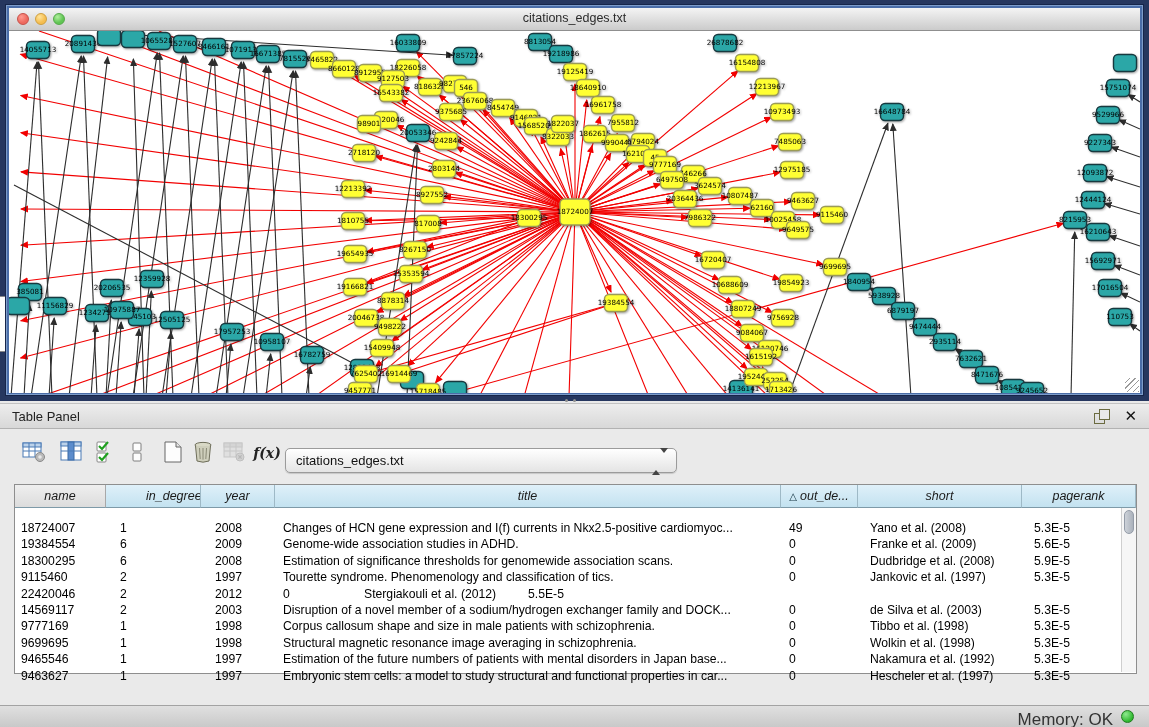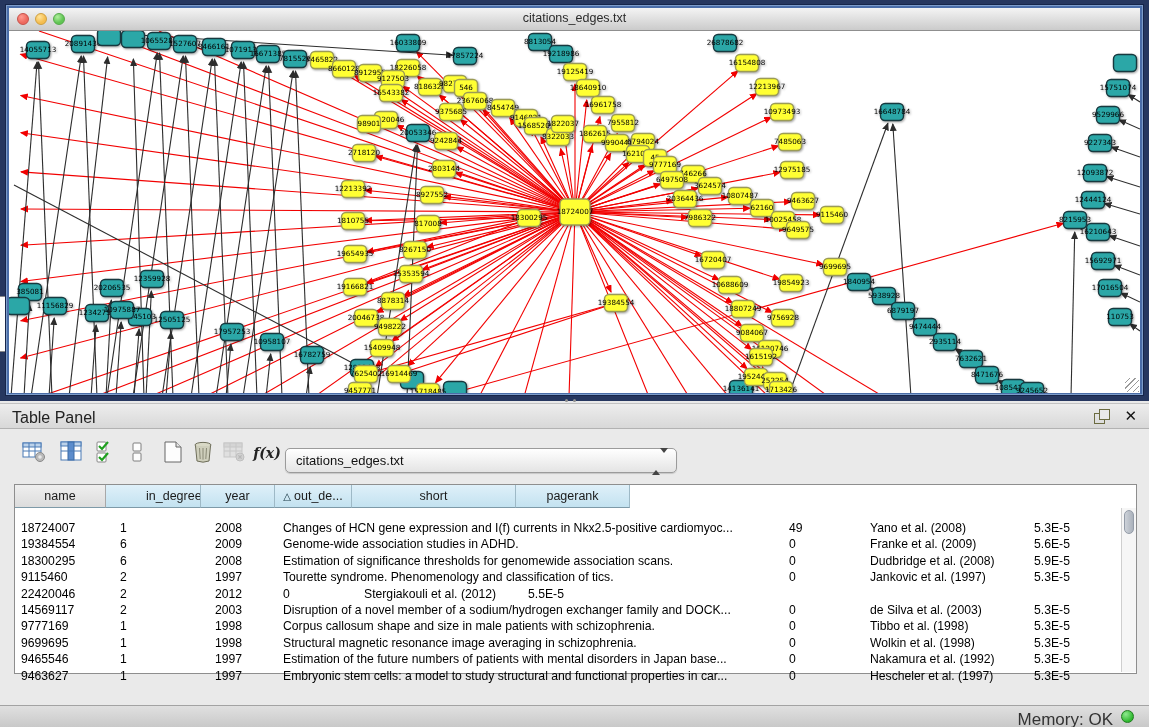--- a/index.html
+++ b/index.html
@@ -18,42 +18,42 @@
   .tl.grn{left:44px;background:radial-gradient(circle at 35% 30%,#b1ef9e,#61c554 60%);border:1px solid #54a948;}
   .canvas-wrap{position:relative;width:1131px;height:362px;background:#ffffff;overflow:hidden;}
   #net{display:block;}
   #nodes{filter:drop-shadow(1px 1.2px 0.8px rgba(0,0,0,.38));}
   #nodes text{font-family:"DejaVu Sans",sans-serif;font-size:7.2px;fill:#000;}
   .resize-grip{position:absolute;right:1px;bottom:1px;width:14px;height:14px;
       background:repeating-linear-gradient(135deg,transparent 0 3px,#9a9a9a 3px 4px);}
   
   .panel-bar{position:absolute;left:0;top:403px;width:1149px;height:26px;
       background:linear-gradient(#ededed,#d8d8d8);border-top:1px solid #c2c2c2;border-bottom:1px solid #b2b2b2;box-sizing:border-box;}
-  .panel-bar .ptitle{position:absolute;left:12px;top:5px;font-size:16px;color:#222;}
+  .panel-bar .ptitle{position:absolute;left:12px;top:5px;font-size:13px;color:#222;}
   .float-btn{position:absolute;right:40px;top:5px;width:15px;height:15px;}
   .float-btn .sq1{position:absolute;left:0;top:4px;width:9px;height:9px;border:1.4px solid #6b6b40;background:transparent;}
   .float-btn .sq2{position:absolute;left:5px;top:0;width:9px;height:9px;border:1.4px solid #6b6b40;background:#e9e9e9;}
   .close-btn{position:absolute;right:12px;top:2px;font-size:15px;font-weight:bold;color:#111;line-height:20px;}
   .split-handle{position:absolute;left:563px;top:398px;width:18px;height:5px;}
   .split-handle i{position:absolute;top:1px;width:3px;height:3px;background:#8f8f8f;border-radius:50%;}
   .split-handle i.b{left:10px;}
   
   .panel-body{position:absolute;left:0;top:429px;width:1149px;height:276px;background:#eaeaea;}
   .toolbar{position:absolute;left:20px;top:8px;height:34px;}
   .tbtn{position:absolute;top:2px;width:28px;height:28px;text-align:center;}
   .fx{font-family:"DejaVu Serif",serif;font-style:italic;font-weight:bold;font-size:14px;color:#222;line-height:28px;}
   .dropdown{position:absolute;left:285px;top:19px;width:392px;height:25px;box-sizing:border-box;
       border:1px solid #9b9b9b;border-radius:5px;background:linear-gradient(#ffffff,#e4e4e4);box-shadow:0 1px 1px rgba(0,0,0,.15);}
   .dropdown .dval{position:absolute;left:10px;top:4px;font-size:13px;color:#111;}
   .dropdown .steppers{position:absolute;right:8px;top:4px;}
   .dropdown .steppers .up{width:0;height:0;border-left:4px solid transparent;border-right:4px solid transparent;border-bottom:5px solid #444;margin-bottom:2px;}
   .dropdown .steppers .dn{width:0;height:0;border-left:4px solid transparent;border-right:4px solid transparent;border-top:5px solid #444;}
   
   .dtable{position:absolute;left:14px;top:55px;width:1121px;height:188px;background:#fff;border:1px solid #8e8e8e;box-sizing:content-box;}
-  .thead{display:flex;height:35px;}
+  .thead{display:flex;height:35px;font-style:italic;}
   .th{box-sizing:border-box;height:23px;line-height:22px;font-size:12.5px;text-align:center;color:#1a1a1a;
       background:linear-gradient(#dff0f9,#c3e2f0);border-right:1px solid #9eb9c6;border-bottom:1px solid #7e9aa8;overflow:hidden;white-space:nowrap;}
   .th.gray{background:linear-gradient(#efefef,#dcdcdc);border-right:1px solid #a8a8a8;}
   .th .sort{font-size:10px;margin-right:3px;color:#13323f;}
   .tbody{position:relative;}
   .tr{display:flex;height:16.4px;}
   .td{box-sizing:border-box;height:16.4px;line-height:16px;font-size:12.2px;color:#000;overflow:hidden;white-space:nowrap;}
   .vscroll{position:absolute;right:0;top:23px;width:15px;height:164px;background:#f6f6f6;border-left:1px solid #cfcfcf;box-sizing:border-box;}
   .vthumb{position:absolute;left:2px;top:2px;width:10px;height:24px;border-radius:5px;
       background:linear-gradient(90deg,#cdd2d9,#aab1bb);border:1px solid #949ca8;box-sizing:border-box;}
@@ -861,20 +861,21 @@
   <div class="dropdown">
     <span class="dval">citations_edges.txt</span>
     <span class="steppers"><span class="up"></span><span class="dn"></span></span>
   </div>
 
   <div class="dtable">
     <div class="thead" id="thead">
         <div class="th gray" style="width: 91px;">name</div>
         <div class="th" style="width: 95px; padding-left: 40px;">in_degree</div>
         <div class="th" style="width: 74px;">year</div>
+        <div class="th" style="width: 506px;">title</div>
         <div class="th" style="width: 77px;"><span class="sort">△</span>out_de...</div>
         <div class="th" style="width: 164px;">short</div>
         <div class="th" style="width: 114px;">pagerank</div>
       </div>
     <div class="tbody" id="tbody">
         <div class="tr">
           <div class="td" style="width: 91px; padding-left: 6px;">18724007</div>
           <div class="td" style="width: 95px; padding-left: 14px;">1</div>
           <div class="td" style="width: 74px; padding-left: 14px;">2008</div>
           <div class="td" style="width: 506px; padding-left: 8px;">Changes of HCN gene expression and I(f) currents in Nkx2.5-positive cardiomyoc...</div>

